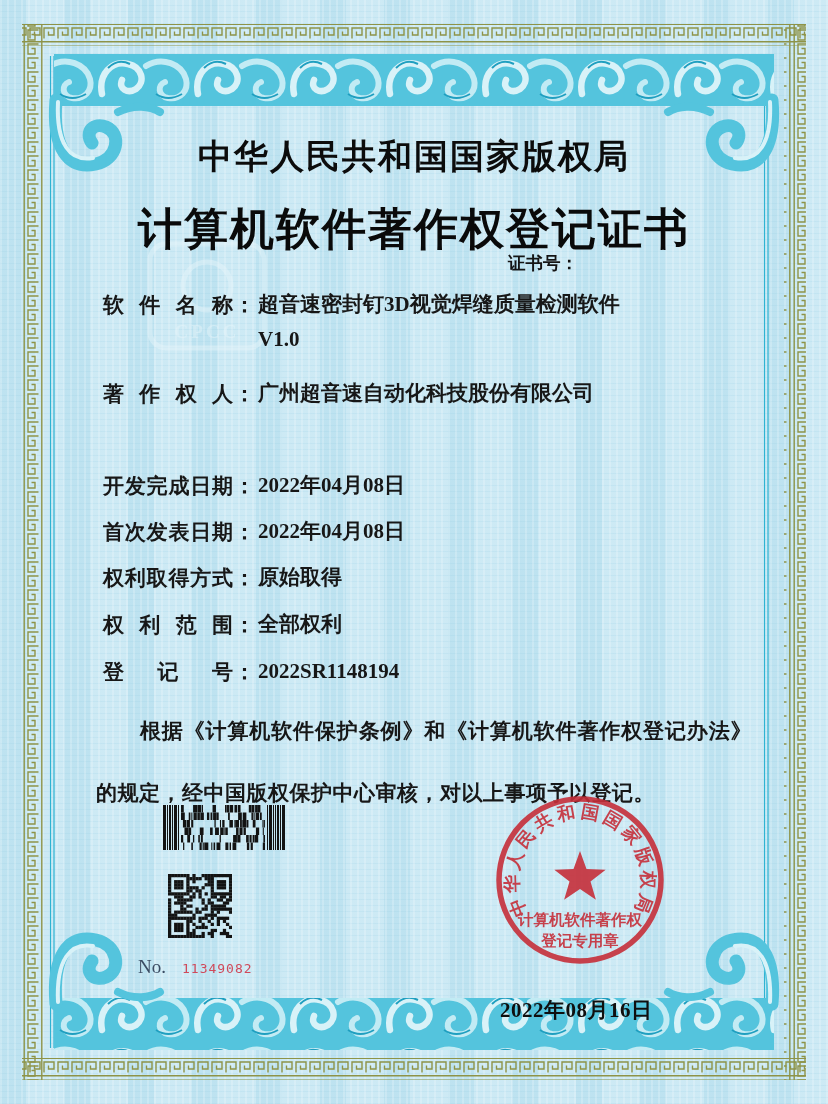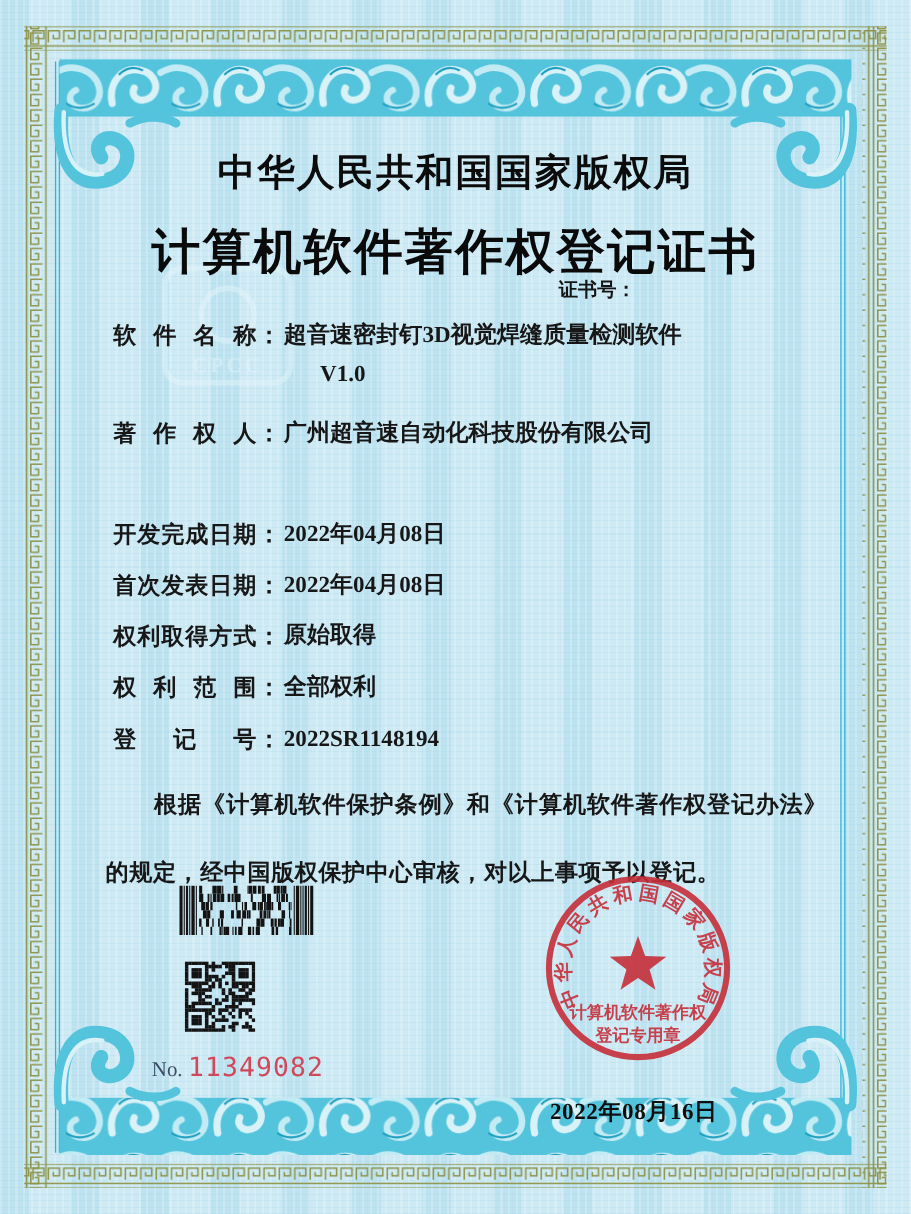--- a/index.html
+++ b/index.html
@@ -20,29 +20,29 @@
   .cert-title{position:absolute;top:200px;left:0;width:828px;text-align:center;
     font-size:44px;font-weight:700;letter-spacing:2px;color:#0a0a0a;}
   .certno{position:absolute;left:508px;top:251px;display:flex;gap:15px;
     font-size:17.5px;font-weight:700;color:#141414;flex-direction:column;}
 
   .frow{position:absolute;left:103px;font-size:21px;font-weight:700;color:#171717;}
   .flabel{display:inline-flex;align-items:flex-start;}
   .jchars{display:inline-flex;justify-content:space-between;width:130px;}
   .colon{margin-left:1px;}
   .fvalue{position:absolute;left:155px;top:0;width:520px;line-height:27px;}
-  .fvalue .v2{margin-top:8px;margin-left:33px;}
+  .fvalue .v2{margin-top:8px;}
 
   .statement{position:absolute;left:96px;top:700px;width:656px;margin:0;
     font-size:21px;font-weight:600;color:#171717;line-height:62px;
     text-indent:44px;text-align:justify;letter-spacing:0.5px;}
 
-  .serial{position:absolute;left:138px;top:956px;display:flex;align-items:baseline;gap:5px;}
+  .serial{position:absolute;left:138px;top:956px;display:flex;align-items:baseline;gap:16px;}
   .serial-prefix{font-size:19px;color:#3b4c63;}
-  .serial-number{font-size:24px;font-family:"DejaVu Sans Mono",monospace;
+  .serial-number{font-size:13px;font-family:"DejaVu Sans Mono",monospace;
     color:#d0495a;letter-spacing:1px;}
 
   .issue-date{position:absolute;left:500px;top:996px;font-size:21px;font-weight:700;
     letter-spacing:0.5px;color:#0f0f0f;z-index:2;}
 
   #barcode{position:absolute;left:163px;top:805px;}
   #qrcode{position:absolute;left:168px;top:874px;}
   #barcode rect,#qrcode rect{fill:#131313;}
 
   .stamp{position:absolute;left:494px;top:794px;width:172px;height:172px;z-index:3;opacity:0.9;}

